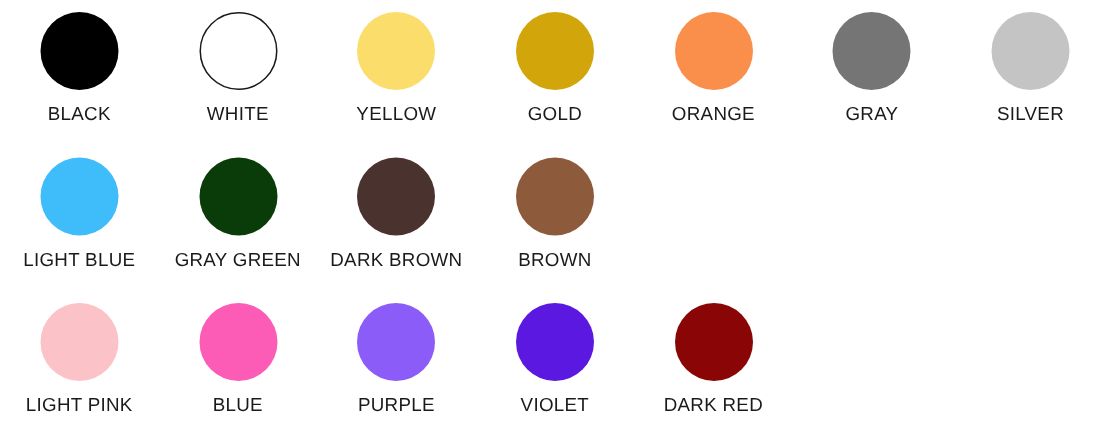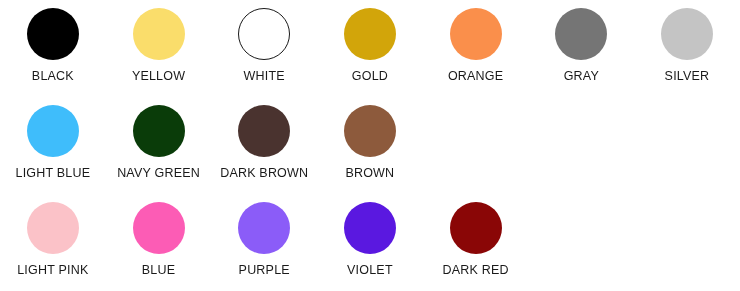--- a/index.html
+++ b/index.html
@@ -60,26 +60,26 @@
 </head>
 <body>
 
 <div id="swatch-chart">
     <div class="swatch-row">
       <div class="swatch-cell">
         <div class="swatch-disc" style="background-color: rgb(0, 0, 0);"></div>
         <div class="swatch-label">BLACK</div>
       </div>
       <div class="swatch-cell">
+        <div class="swatch-disc outlined" style="background-color: rgb(255, 255, 255);"></div>
+        <div class="swatch-label">WHITE</div>
+      </div>
+      <div class="swatch-cell">
         <div class="swatch-disc" style="background-color: rgb(250, 221, 107);"></div>
         <div class="swatch-label">YELLOW</div>
-      </div>
-      <div class="swatch-cell">
-        <div class="swatch-disc outlined" style="background-color: rgb(255, 255, 255);"></div>
-        <div class="swatch-label">WHITE</div>
       </div>
       <div class="swatch-cell">
         <div class="swatch-disc" style="background-color: rgb(210, 165, 10);"></div>
         <div class="swatch-label">GOLD</div>
       </div>
       <div class="swatch-cell">
         <div class="swatch-disc" style="background-color: rgb(250, 143, 75);"></div>
         <div class="swatch-label">ORANGE</div>
       </div>
       <div class="swatch-cell">
@@ -91,21 +91,21 @@
         <div class="swatch-label">SILVER</div>
       </div>
     </div>
     <div class="swatch-row">
       <div class="swatch-cell">
         <div class="swatch-disc" style="background-color: rgb(63, 189, 251);"></div>
         <div class="swatch-label">LIGHT BLUE</div>
       </div>
       <div class="swatch-cell">
         <div class="swatch-disc" style="background-color: rgb(10, 60, 9);"></div>
-        <div class="swatch-label">NAVY GREEN</div>
+        <div class="swatch-label">GRAY GREEN</div>
       </div>
       <div class="swatch-cell">
         <div class="swatch-disc" style="background-color: rgb(74, 51, 47);"></div>
         <div class="swatch-label">DARK BROWN</div>
       </div>
       <div class="swatch-cell">
         <div class="swatch-disc" style="background-color: rgb(141, 90, 60);"></div>
         <div class="swatch-label">BROWN</div>
       </div>
     </div>

